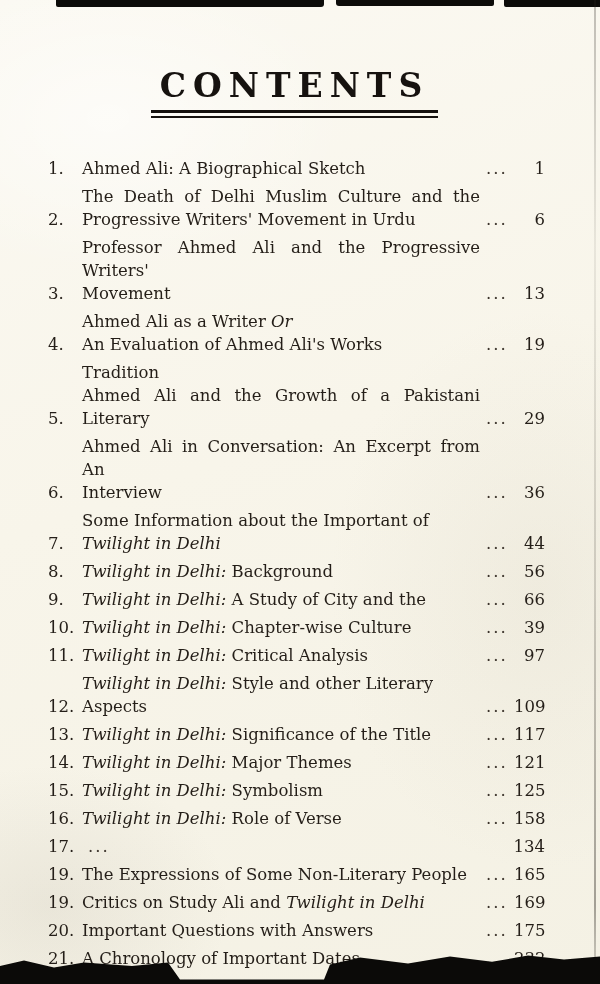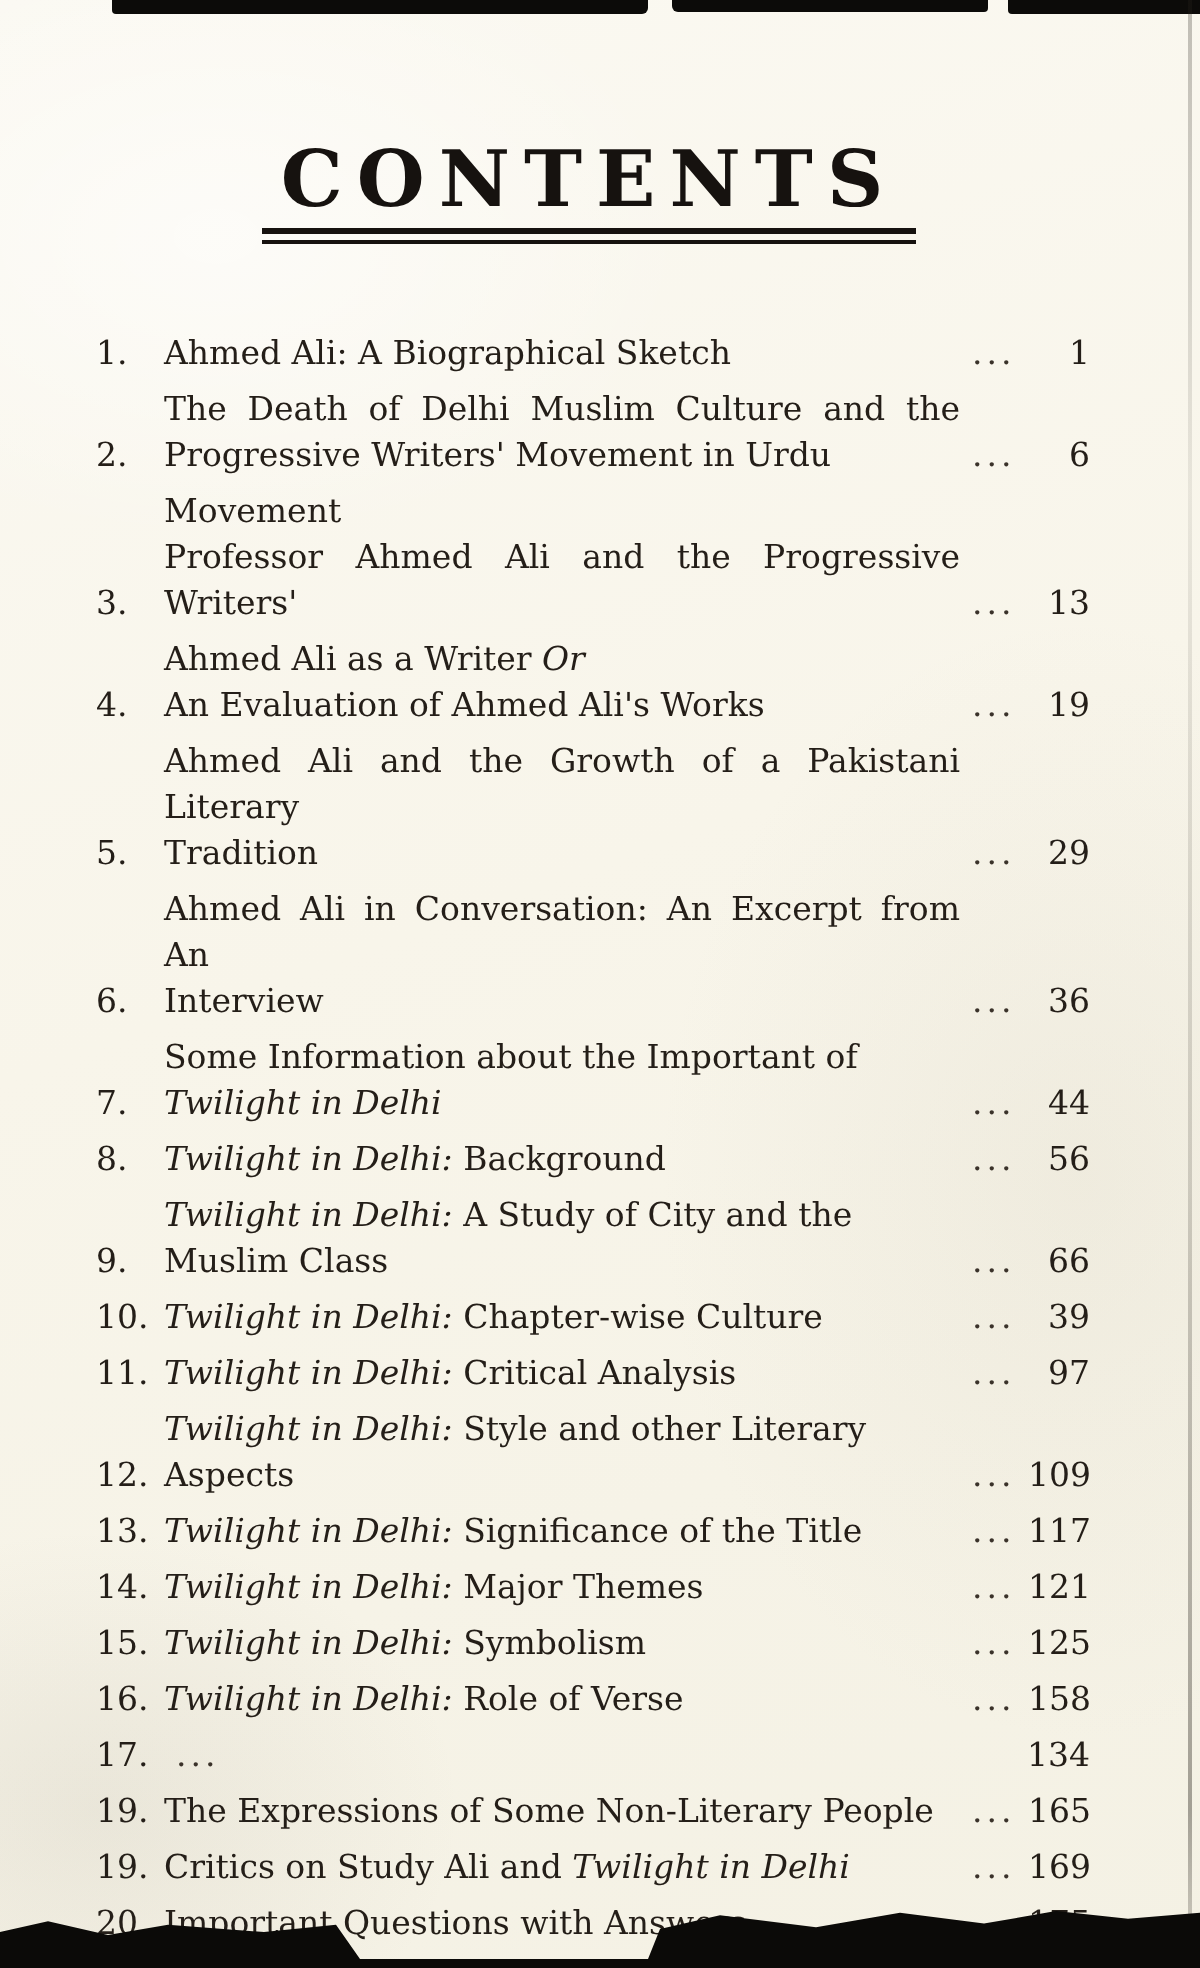--- a/index.html
+++ b/index.html
@@ -31,21 +31,21 @@
                       100% 100%,0 100%);
   }
   .scan-right{
     position:absolute;top:0;bottom:0;right:4px;width:2px;
     background:linear-gradient(rgba(40,35,28,.28),rgba(40,35,28,.08) 25%,rgba(40,35,28,.18) 60%,rgba(40,35,28,.4) 92%,rgba(40,35,28,.15));
   }
   
   .title-wrap{text-align:center;margin:0 0 0 -4px;}
   .title{
     display:inline-block;position:relative;
-    font-size:39px;font-weight:bold;letter-spacing:7px;line-height:40px;
+    font-size:33px;font-weight:bold;letter-spacing:7px;line-height:40px;
     color:#16120f;padding:0 9px 4px 9px;border-bottom:3px solid #16120f;
   }
   .title::after{
     content:"";position:absolute;left:0;right:0;bottom:-8px;height:2px;background:#16120f;
   }
   
   .toc{list-style:none;margin:22px 0 0 0;padding:0;font-size:16.5px;line-height:23px;}
   .entry{display:flex;align-items:flex-end;margin-bottom:5px;}
   .num{flex:none;width:34px;}
   .txt{flex:none;width:398px;}
@@ -76,40 +76,40 @@
         <span class="txt">
           <span class="tline justify"><span>The Death of Delhi Muslim Culture and the</span></span>
           <span class="tline"><span>Progressive Writers' Movement in Urdu</span></span>
         </span>
         <span class="dots">...</span>
         <span class="pg">6</span>
       </li>
       <li class="entry">
         <span class="num">3.</span>
         <span class="txt">
+          <span class="tline justify"><span>Professor Ahmed Ali and the Progressive Writers'</span></span>
           <span class="tline"><span>Movement</span></span>
-          <span class="tline justify"><span>Professor Ahmed Ali and the Progressive Writers'</span></span>
         </span>
         <span class="dots">...</span>
         <span class="pg">13</span>
       </li>
       <li class="entry">
         <span class="num">4.</span>
         <span class="txt">
           <span class="tline"><span>Ahmed Ali as a Writer </span><em>Or</em></span>
           <span class="tline"><span>An Evaluation of Ahmed Ali's Works</span></span>
         </span>
         <span class="dots">...</span>
         <span class="pg">19</span>
       </li>
       <li class="entry">
         <span class="num">5.</span>
         <span class="txt">
+          <span class="tline"><span>Tradition</span></span>
           <span class="tline justify"><span>Ahmed Ali and the Growth of a Pakistani Literary</span></span>
-          <span class="tline"><span>Tradition</span></span>
         </span>
         <span class="dots">...</span>
         <span class="pg">29</span>
       </li>
       <li class="entry">
         <span class="num">6.</span>
         <span class="txt">
           <span class="tline justify"><span>Ahmed Ali in Conversation: An Excerpt from An</span></span>
           <span class="tline"><span>Interview</span></span>
         </span>
@@ -130,21 +130,20 @@
         <span class="txt">
           <span class="tline"><em>Twilight in Delhi:</em><span> Background</span></span>
         </span>
         <span class="dots">...</span>
         <span class="pg">56</span>
       </li>
       <li class="entry">
         <span class="num">9.</span>
         <span class="txt">
           <span class="tline"><em>Twilight in Delhi:</em><span> A Study of City and the</span></span>
-          <span class="tline"><span>Muslim Class</span></span>
         </span>
         <span class="dots">...</span>
         <span class="pg">66</span>
       </li>
       <li class="entry">
         <span class="num">10.</span>
         <span class="txt">
           <span class="tline"><em>Twilight in Delhi:</em><span> Chapter-wise Culture</span></span>
         </span>
         <span class="dots">...</span>

